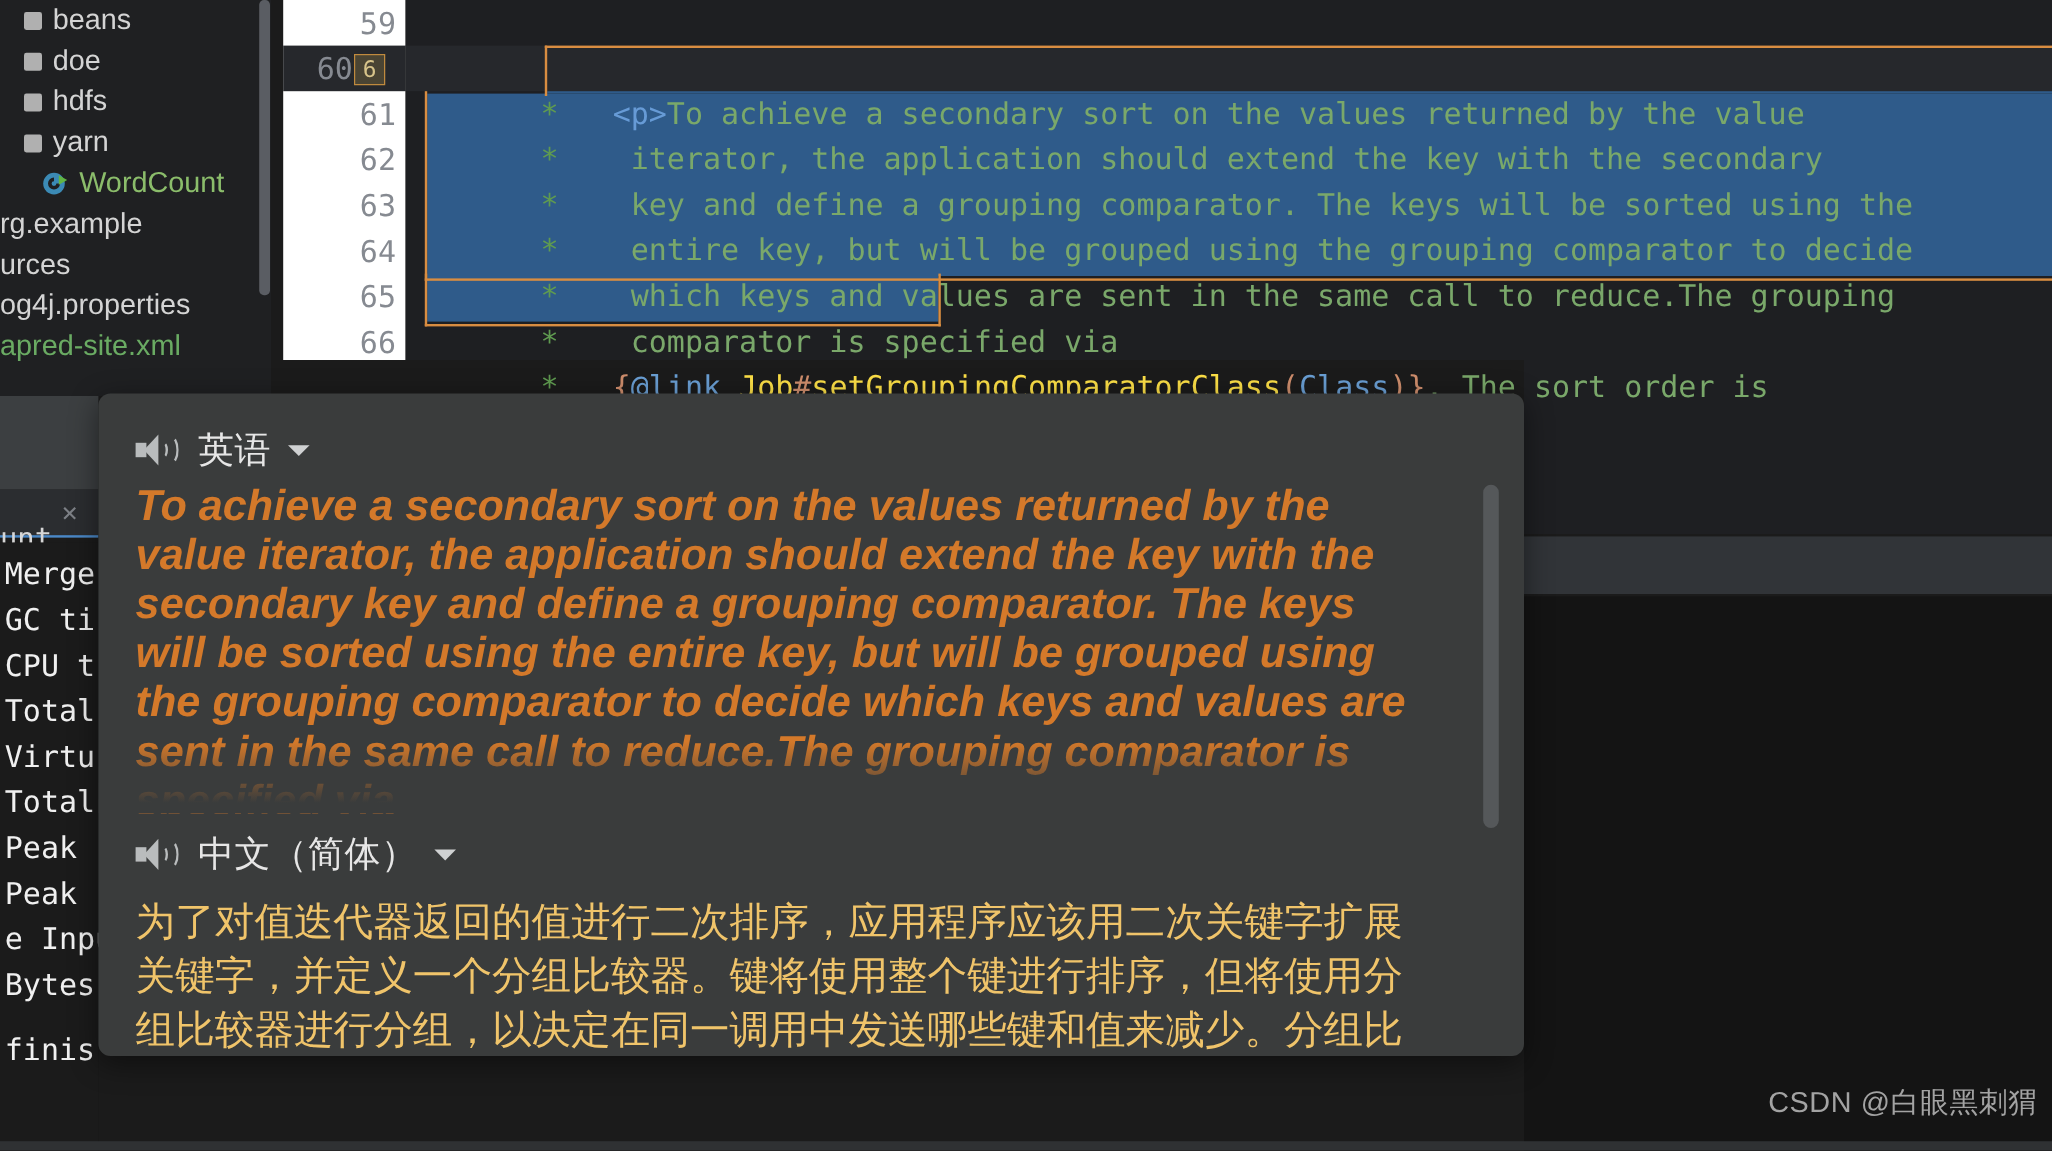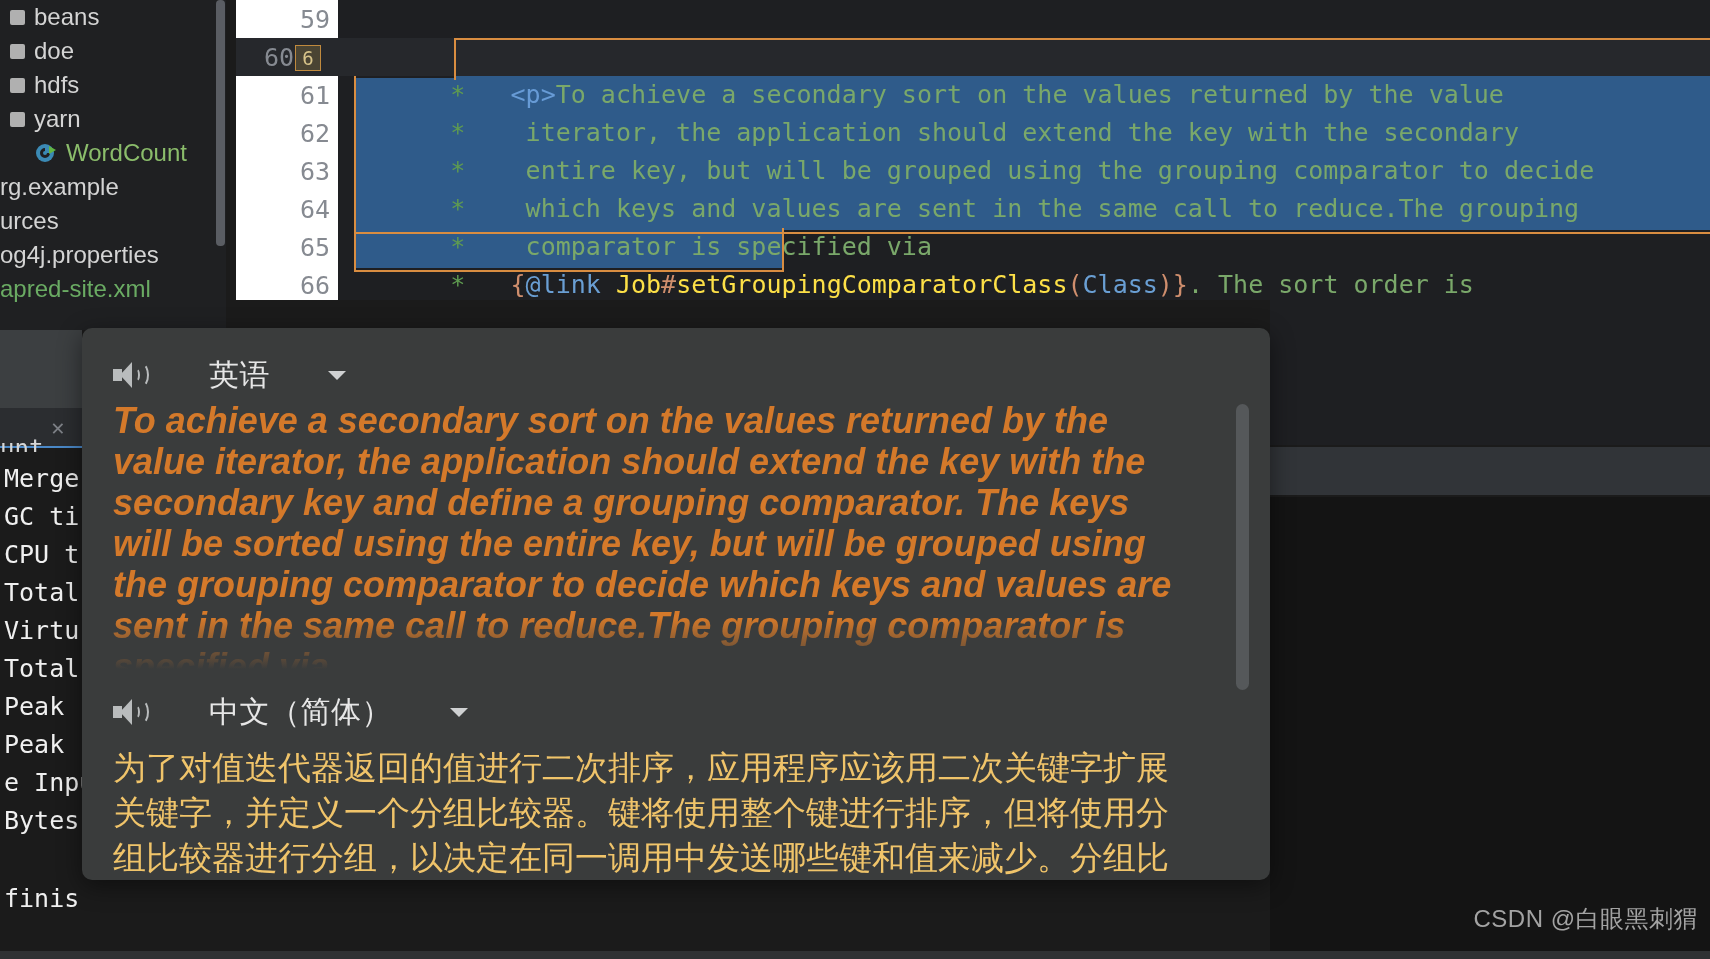--- a/index.html
+++ b/index.html
@@ -16,21 +16,21 @@
 
   
   .project-tree {
     position: absolute; left: 0; top: 0; width: 226px; height: 330px;
     background: #1f2022;
     padding-top: 0px;
   }
   .tree-row {
     height: 34px; display: flex; align-items: center;
     color: #d4d4d4; font-size: 24px; white-space: nowrap;
-    padding-left: 10px;
+    padding-left: 20px;
   }
   .folder-sq {
     width: 15px; height: 15px; background: #b0b0b0; border-radius: 2px;
     margin-right: 9px; flex: 0 0 auto;
   }
   .tree-row.indent { padding-left: 34px; }
   .run-glyph {
     width: 24px; height: 24px; margin-right: 8px; flex: 0 0 auto; position: relative;
   }
   .tree-green { color: #8bbd6b; }
@@ -62,21 +62,21 @@
 
   .console-lines {
     position: absolute; left: 0; top: 122px; width: 82px; height: 507px;
     background: #1b1b1b; overflow: hidden; padding-top: 8px;
   }
   .cline {
     height: 38px; line-height: 38px; color: #f0f0f0;
     font-family: "DejaVu Sans Mono", monospace; font-size: 25px;
     white-space: nowrap; padding-left: 4px;
   }
-  .cline.tail { margin-top: 40px; }
+  .cline.tail { margin-top: 16px; }
 
   
   .gutter {
     position: absolute; left: 236px; top: 0; width: 102px; height: 300px;
     background: #ffffff;
   }
   .gutter-row {
     height: 38px; display: flex; align-items: center; justify-content: flex-end;
     padding-right: 8px; position: relative;
   }
@@ -124,21 +124,21 @@
   .top-dark   { position: absolute; left: 1270px; top: 0; width: 440px; height: 380px; background: #1e1f22; }
 
   
   .popup {
     position: absolute; left: 82px; top: 328px;
     width: 1188px; height: 552px;
     background: #3a3c3c; border-radius: 10px;
     box-shadow: 0 6px 24px rgba(0,0,0,.45);
     overflow: hidden;
   }
-  .lang-row { display: flex; align-items: center; padding-left: 31px; gap: 44px; }
+  .lang-row { display: flex; align-items: center; padding-left: 31px; }
   .lang-row.first { padding-top: 28px; height: 66px; }
   .lang-row.second { height: 64px; padding-top: 4px; }
   .speaker {
     width: 34px; height: 30px; flex: 0 0 auto; margin-right: 18px;
     position: relative; display: inline-block;
   }
   .speaker .box {
     position: absolute; left: 0; top: 9px; width: 9px; height: 12px; background: #b9bcbd;
   }
   .speaker .cone {
@@ -306,20 +306,23 @@
     <div class="erow">
       <span class="ast">*</span>
     </div>
     <div class="erow current">
       <span class="ast">*</span><span class="c-tag">   &lt;p&gt;</span><span class="c-green">To achieve a secondary sort on the values returned by the value</span>
     </div>
     <div class="erow">
       <span class="ast">*</span><span class="c-green">    iterator, the application should extend the key with the secondary</span>
     </div>
     <div class="erow">
+      <span class="ast">*</span><span class="c-green">    key and define a grouping comparator. The keys will be sorted using the</span>
+    </div>
+    <div class="erow">
       <span class="ast">*</span><span class="c-green">    entire key, but will be grouped using the grouping comparator to decide</span>
     </div>
     <div class="erow">
       <span class="ast">*</span><span class="c-green">    which keys and values are sent in the same call to reduce.The grouping</span>
     </div>
     <div class="erow">
       <span class="ast">*</span><span class="c-green">    comparator is specified via</span>
     </div>
     <div class="erow">
       <span class="ast">*</span><span class="c-cls">   {</span><span class="c-kw">@link</span><span class="c-link"> Job</span><span class="c-cls">#</span><span class="c-link">setGroupingComparatorClass</span><span class="c-cls">(</span><span class="c-kw">Class</span><span class="c-cls">)}</span><span class="c-green">. The sort order is</span>

